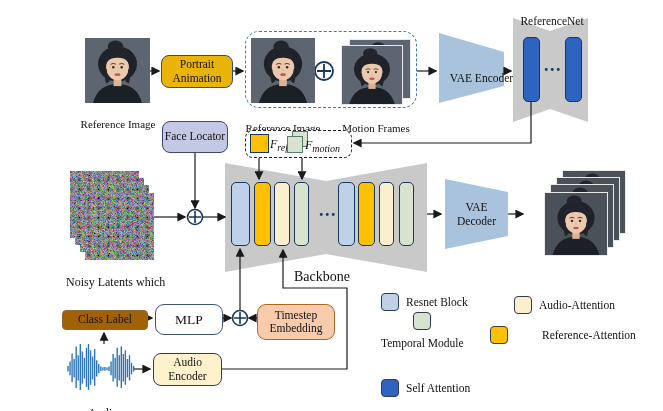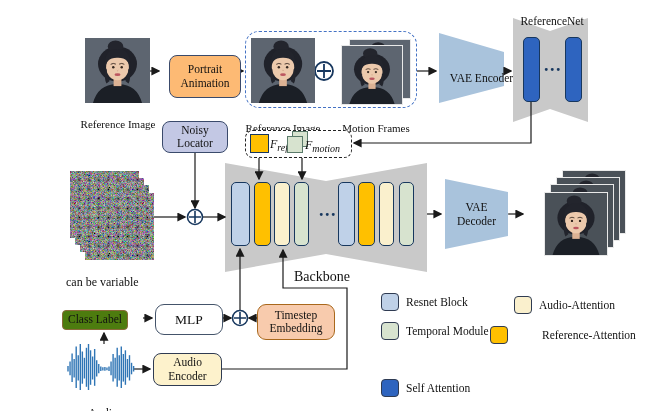--- a/index.html
+++ b/index.html
@@ -92,21 +92,21 @@
   <path d="M69,48 Q71,62 67,70 L62,66 Q67,58 66.5,48 Z" fill="#22242c"></path>
   <circle cx="43.5" cy="45" r="1.9" fill="#33261f"></circle>
         <circle cx="56.5" cy="45" r="1.9" fill="#33261f"></circle>
   <path d="M39.5,40.5 q4,-2.6 8,-0.3 M52.5,40.2 q4,-2.3 8,0.3" stroke="#403028" stroke-width="1.4" fill="none"></path>
   <path d="M49,49.5 q1,2 2.2,0" stroke="#c89a7c" stroke-width="1.1" fill="none"></path>
   <ellipse cx="50" cy="56.5" rx="4.6" ry="2.1" fill="#bc5660"></ellipse>
   </svg>
     </div>
   <div class="caption" style="left:78px;top:106px;width:80px;">Reference Image</div>
 
-  <div class="box rbox" style="left:161px;top:55px;width:72px;height:43px;background:#fdba74;margin-left:8px;">Portrait Animation</div>
+  <div class="box rbox" style="left:161px;top:55px;width:72px;height:33px;background:#eab308;">Portrait Animation</div>
 
   <div class="abs" style="left:245px;top:31px;width:172px;height:77px;border:1.3px dashed #4472c4;border-radius:14px;box-sizing:border-box;"></div>
   <div class="photo" style="left:251px;top:38px;width:64px;height:65px;">
       <svg viewBox="0 0 100 100" preserveAspectRatio="none" xmlns="http://www.w3.org/2000/svg">
   <rect width="100" height="100" fill="#5d6570"></rect>
   <ellipse cx="50" cy="40" rx="30" ry="27" fill="#20222a"></ellipse>
   <ellipse cx="47" cy="13" rx="12" ry="9" fill="#23252d"></ellipse>
   <path d="M12,101 Q20,70 50,71 Q80,70 88,101 Z" fill="#1b1f26"></path>
   <rect x="44" y="58" width="12" height="16" fill="#dcb294"></rect>
   <ellipse cx="50" cy="45" rx="17.5" ry="20" fill="#ecc9ac"></ellipse>
@@ -167,54 +167,54 @@
   <div class="bar" style="left: 565px; top: 37px; width: 17px; height: 65px; background-color: rgb(46, 100, 191);"></div>
   <div class="dots" style="left:541px;top:58px;width:24px;text-align:center;">...</div>
 
   <div class="abs" style="left:245px;top:130px;width:107px;height:28px;border:1.2px dashed #222;border-radius:8px;box-sizing:border-box;background:#fff;"></div>
   <div class="abs" style="left:250px;top:134px;width:19px;height:19px;background:#ffc000;border:1.2px solid #17375e;box-sizing:border-box;"></div>
   <div class="flabel" style="left:270px;top:137px;"><i>F</i><sub>ref</sub></div>
   <div class="abs" style="left:292px;top:131px;width:16px;height:16px;background:#d7e3cf;border:1px solid #5a7a6a;box-sizing:border-box;"></div>
   <div class="abs" style="left:287px;top:136px;width:16px;height:17px;background:#d7e3cf;border:1px solid #5a7a6a;box-sizing:border-box;"></div>
   <div class="flabel" style="left:305px;top:138px;"><i>F</i><sub>motion</sub></div>
 
-  <div class="box rbox" style="left:162px;top:121px;width:66px;height:32px;background:#c3c8e4;">Noisy Locator</div>
+  <div class="box rbox" style="left:162px;top:121px;width:66px;height:32px;background:#c3c8e4;">Face Locator</div>
 
   <svg class="abs" style="left:70px;top:171px;" width="84" height="89">
     <defs>
       <filter id="noiseF" x="0%" y="0%" width="100%" height="100%">
         <feTurbulence type="turbulence" baseFrequency="0.9" numOctaves="2" seed="7" stitchTiles="stitch"></feTurbulence>
         <feComponentTransfer>
             <feFuncA type="linear" slope="0" intercept="1"></feFuncA>
           </feComponentTransfer>
       </filter>
     </defs>
     <g stroke="#4472c4" stroke-width="1">
       <rect x="0.5" y="0.5" width="68" height="66" filter="url(#noiseF)"></rect>
       <rect x="5.5" y="7.5" width="68" height="66" filter="url(#noiseF)"></rect>
       <rect x="10.5" y="14.5" width="68" height="66" filter="url(#noiseF)"></rect>
       <rect x="15.5" y="22.5" width="68" height="66" filter="url(#noiseF)"></rect>
     </g>
   </svg>
   <div class="caption" style="left:66px;top:263px;width:145px;text-align:left;font-size:12px;">
-    <div>can be variable</div>
+    <div>Noisy Latents which</div>
   </div>
 
   <div class="bar" style="left: 231px; top: 182px; width: 19px; height: 64px; background-color: rgb(191, 209, 232);"></div>
   <div class="bar" style="left: 254px; top: 182px; width: 17px; height: 64px; background-color: rgb(255, 192, 0);"></div>
   <div class="bar" style="left: 274px; top: 182px; width: 16px; height: 64px; background-color: rgb(250, 240, 205);"></div>
   <div class="bar" style="left: 294px; top: 182px; width: 15px; height: 64px; background-color: rgb(215, 227, 207);"></div>
   <div class="dots" style="left:314px;top:203px;width:28px;text-align:center;">...</div>
   <div class="bar" style="left: 338px; top: 182px; width: 17px; height: 64px; background-color: rgb(191, 209, 232);"></div>
   <div class="bar" style="left: 358px; top: 182px; width: 17px; height: 64px; background-color: rgb(255, 192, 0);"></div>
   <div class="bar" style="left: 379px; top: 182px; width: 15px; height: 64px; background-color: rgb(250, 240, 205);"></div>
   <div class="bar" style="left: 399px; top: 182px; width: 15px; height: 64px; background-color: rgb(215, 227, 207);"></div>
   <div class="caption" style="left:292px;top:257px;width:60px;font-size:14px;">Backbone</div>
 
-  <div class="box" style="left:62px;top:310px;width:66px;height:20px;background:#4d7c0f;border:1.3px solid #8a6a3a;border-radius:4px;">Class Label</div>
+  <div class="box" style="left:62px;top:310px;width:86px;height:20px;background:#a16207;border:1.3px solid #8a6a3a;border-radius:4px;">Class Label</div>
   <div class="box" style="left:155px;top:304px;width:68px;height:31px;background:#ffffff;border:1.3px solid #44546a;border-radius:9px;font-size:13.5px;">MLP</div>
   <div class="box" style="left:153px;top:353px;width:69px;height:33px;background:#fdf2cc;border:1.3px solid #2f3b52;border-radius:8px;">Audio Encoder</div>
   <div class="box" style="left:257px;top:304px;width:78px;height:36px;background:#f8cbad;border:1.3px solid #a9681c;border-radius:9px;">Timestep Embedding</div>
 
   <svg class="abs" style="left:66px;top:341px;" width="70" height="52" id="wave">
       <line x1="2" y1="25.0" x2="2" y2="30.5" stroke="#2f75b5" stroke-width="1.4"></line>
       <line x1="4.05" y1="20.5" x2="4.05" y2="34.3" stroke="#2f75b5" stroke-width="1.4"></line>
       <line x1="6.1" y1="12.5" x2="6.1" y2="41.0" stroke="#2f75b5" stroke-width="1.4"></line>
       <line x1="8.149999999999999" y1="18.0" x2="8.149999999999999" y2="36.4" stroke="#2f75b5" stroke-width="1.4"></line>
       <line x1="10.2" y1="5.5" x2="10.2" y2="46.9" stroke="#2f75b5" stroke-width="1.4"></line>
@@ -321,21 +321,21 @@
   <path d="M49,49.5 q1,2 2.2,0" stroke="#c89a7c" stroke-width="1.1" fill="none"></path>
   <ellipse cx="50" cy="56.5" rx="4.6" ry="2.1" fill="#bc5660"></ellipse>
   </svg>
       </div>
   </div>
 
   <div class="legend-item" style="left:381px;top:293px;">
     <span class="swatch" style="background-color: rgb(191, 209, 232);"></span>
     <span class="legend-label">Resnet Block</span>
   </div>
-  <div class="legend-item" style="left:381px;top:322px;">
+  <div class="legend-item" style="left:381px;top:312px;flex-direction:column;">
     <span class="swatch" style="background-color: rgb(215, 227, 207);"></span>
     <span class="legend-label">Temporal Module</span>
   </div>
   <div class="legend-item" style="left:381px;top:351px;margin-top:28px;">
     <span class="swatch" style="background-color: rgb(46, 100, 191);"></span>
     <span class="legend-label">Self Attention</span>
   </div>
   <div class="legend-item" style="left:514px;top:296px;">
     <span class="swatch" style="background-color: rgb(250, 240, 205);"></span>
     <span class="legend-label">Audio-Attention</span>

